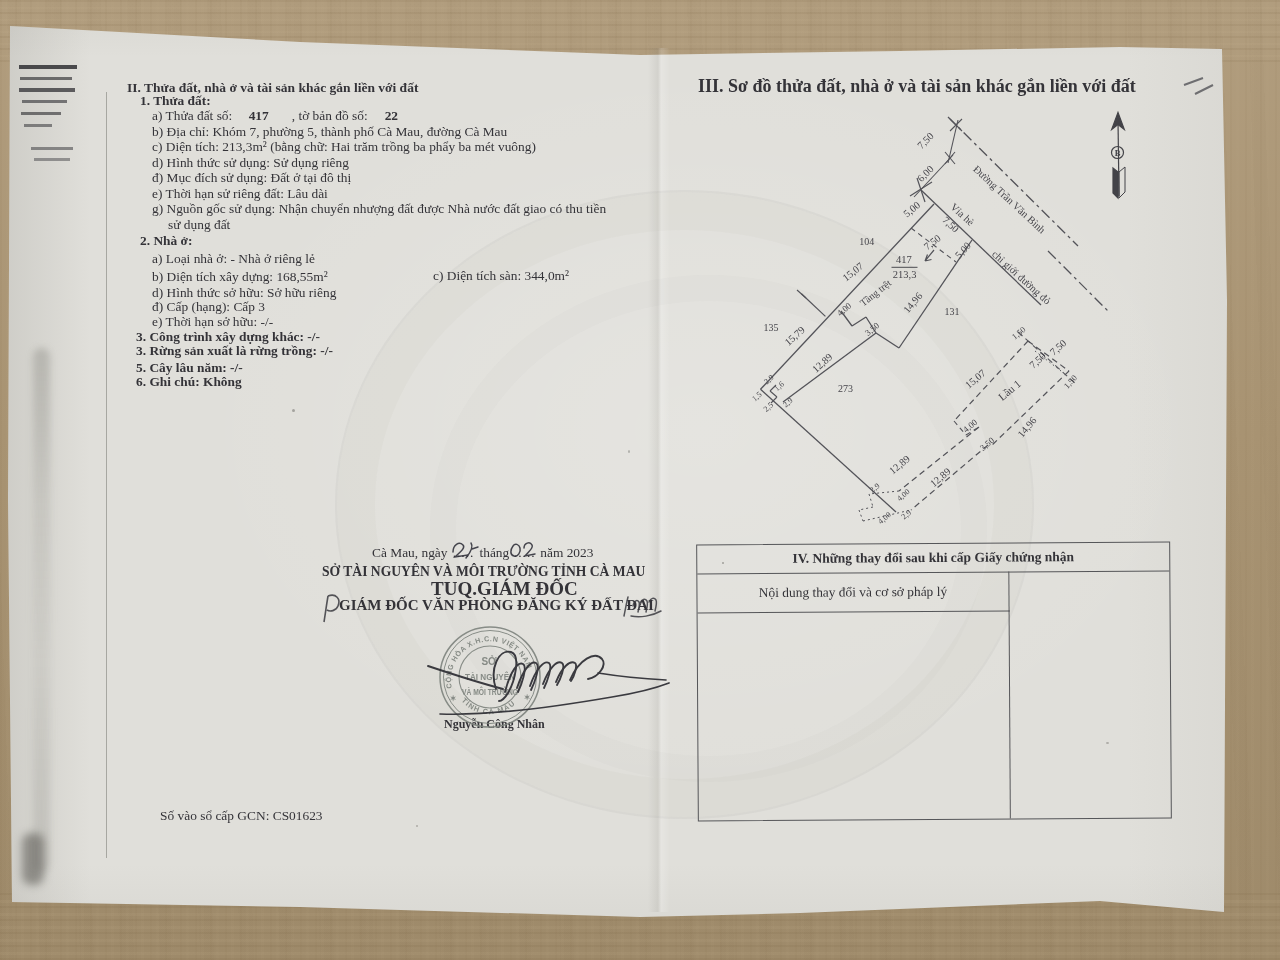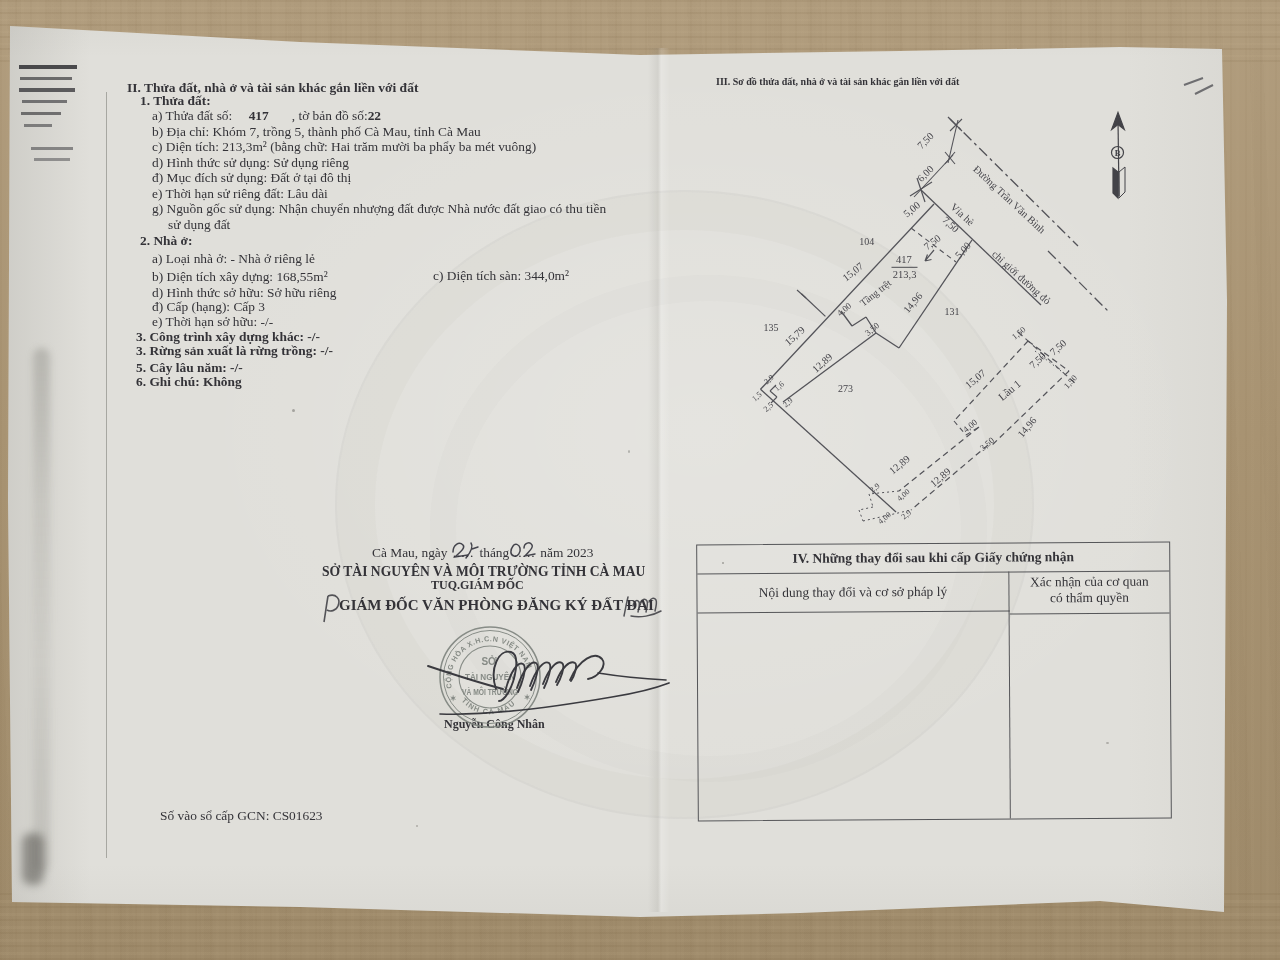--- a/index.html
+++ b/index.html
@@ -38,25 +38,25 @@
 
 <div class="abs" style="left:335px;top:190px;width:695px;height:625px;border-radius:50%;border:2.5px solid rgba(148,150,144,.10);box-shadow:inset 0 0 0 38px rgba(148,150,144,.05)"></div>
 <div class="abs" style="left:430px;top:275px;width:505px;height:455px;border-radius:50%;border:26px solid rgba(148,150,144,.04)"></div>
 
 <div id="secII">
 
 <div class="abs b" style="left:127px;top:80px;font-size:13.5px">II. Thửa đất, nhà ở và tài sản khác gắn liền với đất</div>
 
 <div class="abs b i t13" style="left:140px;top:93px">1. Thửa đất:</div>
 
-<div class="abs t13" style="left:152px;top:108px">a) Thửa đất số: <span class="b" style="margin-left:13px">417</span><span style="margin-left:23px">, tờ bản đồ số:</span><span class="b" style="">22</span></div>
-
-<div class="abs t13" style="left:152px;top:123.5px">b) Địa chỉ: Khóm 7, trồng 5, thành phố Cà Mau, tỉnh Cà Mau</div>
-
-<div class="abs t13" style="left:152px;top:139px">c) Diện tích: 213,3m² (bằng chữ: Hai trăm mười ba phẩy ba mét vuông)</div>
+<div class="abs t13" style="left:152px;top:108px">a) Thửa đất số: <span class="b" style="margin-left:13px">417</span><span style="margin-left:23px">, tờ bản đồ số:</span><span class="b" style="margin-left:17px">22</span></div>
+
+<div class="abs t13" style="left:152px;top:123.5px">b) Địa chỉ: Khóm 7, phường 5, thành phố Cà Mau, đường Cà Mau</div>
+
+<div class="abs t13" style="left:152px;top:139px">c) Diện tích: 213,3m² (bằng chữ: Hai trăm trồng ba phẩy ba mét vuông)</div>
 
 <div class="abs t13" style="left:152px;top:154.5px">d) Hình thức sử dụng: Sử dụng riêng</div>
 
 <div class="abs t13" style="left:152px;top:170px">đ) Mục đích sử dụng: Đất ở tại đô thị</div>
 
 <div class="abs t13" style="left:152px;top:185.5px">e) Thời hạn sử riêng đất: Lâu dài</div>
 
 <div class="abs t13" style="left:152px;top:201px">g) Nguồn gốc sử dụng: Nhận chuyển nhượng đất được Nhà nước đất giao có thu tiền</div>
 
 <div class="abs t13" style="left:168px;top:216.5px">sử dụng đất</div>
@@ -76,44 +76,43 @@
 
 <div class="abs b i t13" style="left:136px;top:328.5px">3. Công trình xây dựng khác: -/-</div>
 
 <div class="abs b i t13" style="left:136px;top:343px">3. Rừng sản xuất là rừng trồng: -/-</div>
 
 <div class="abs b i t13" style="left:136px;top:360px">5. Cây lâu năm: -/-</div>
 
 <div class="abs b i t13" style="left:136px;top:373.5px">6. Ghi chú: Không</div>
 </div>
 
-<div class="abs b hd3" style="left:716px;top:76px;font-size:10px">III. Sơ đồ thửa đất, nhà ở và tài sản khác gắn liền với đất</div>
+<div class="abs b hd3" style="left:698px;top:76px;font-size:18px">III. Sơ đồ thửa đất, nhà ở và tài sản khác gắn liền với đất</div>
 
 <div id="sig">
 
 <div class="abs t13" style="left:372px;top:545px">Cà Mau, ngày<span style="display:inline-block;width:32px;text-align:center;letter-spacing:1px">.....</span>tháng<span style="display:inline-block;width:31px;text-align:center;letter-spacing:1px">.....</span>năm 2023</div>
 
 <div class="abs b" style="left:322px;top:564px;font-size:13.6px">SỞ TÀI NGUYÊN VÀ MÔI TRƯỜNG TỈNH CÀ MAU</div>
 
-<div class="abs b" style="left:431px;top:578px;font-size:12px">TUQ.GIÁM ĐỐC</div>
+<div class="abs b" style="left:431px;top:578px;font-size:19px">TUQ.GIÁM ĐỐC</div>
 
 <div class="abs b" style="left:339px;top:597px;font-size:15px">GIÁM ĐỐC VĂN PHÒNG ĐĂNG KÝ ĐẤT ĐAI</div>
 
 <div class="abs b" style="left:444px;top:717px;font-size:12px">Nguyễn Công Nhân</div>
 
 <div class="abs t13" style="left:160px;top:808px">Số vào sổ cấp GCN: CS01623</div>
 </div>
 
 <div id="tbl" class="abs" style="left:697px;top:543px;width:472px;height:275px;border:1px solid #55565a;transform:rotate(-0.35deg)">
 
 <div class="abs b" style="left:0;top:0;width:100%;height:28px;border-bottom:1px solid #55565a;text-align:center;font-size:13.5px;line-height:28px">IV. Những thay đổi sau khi cấp Giấy chứng nhận</div>
 
 <div class="abs t13" style="left:0;top:28px;width:311px;height:39px;border-right:1px solid #55565a;border-bottom:1px solid #55565a;text-align:center;line-height:39px">Nội dung thay đổi và cơ sở pháp lý</div>
 
-<div class="abs t13" style="left:312px;top:28px;width:160px;height:39px;border-bottom:1px solid #55565a;text-align:center;padding-top:3px;line-height:16px">Xác nhận của cơ quan<br>có thẩm quyền</div>
 
 <div class="abs" style="left:311px;top:67px;width:1px;height:208px;background:#55565a"></div>
 </div>
 
 <svg id="dsvg" class="abs" style="left:0;top:0" width="1280" height="960" viewBox="0 0 1280 960" fill="none">
 <g stroke="#53535b" stroke-width="1.3" font-family="Liberation Serif,serif" font-size="9.5px">
 
 <path d="M921,190 L1041,305"></path>
 
 <path d="M917,178 L925,202 M910,196 L932,182" stroke-width="1.2"></path>

